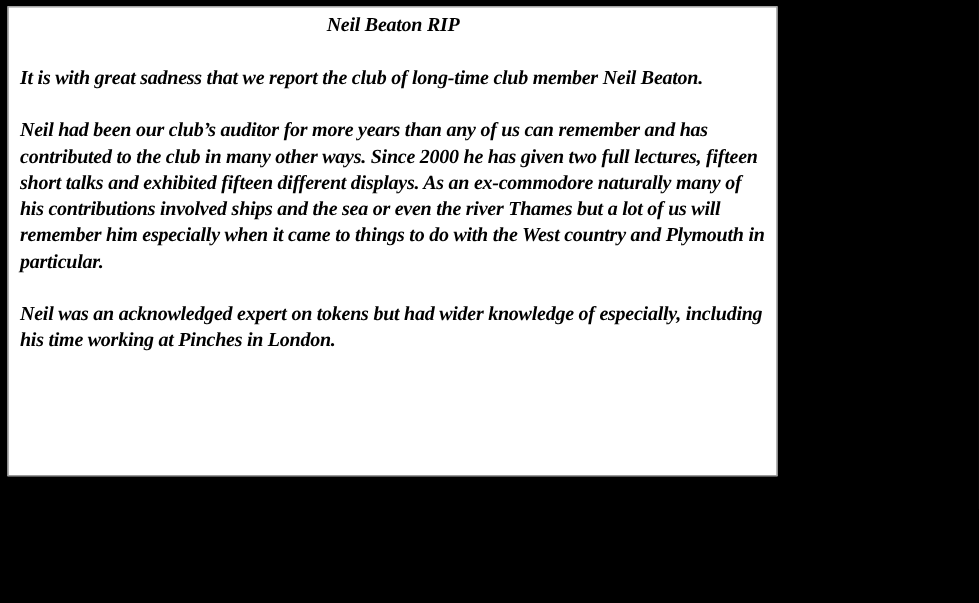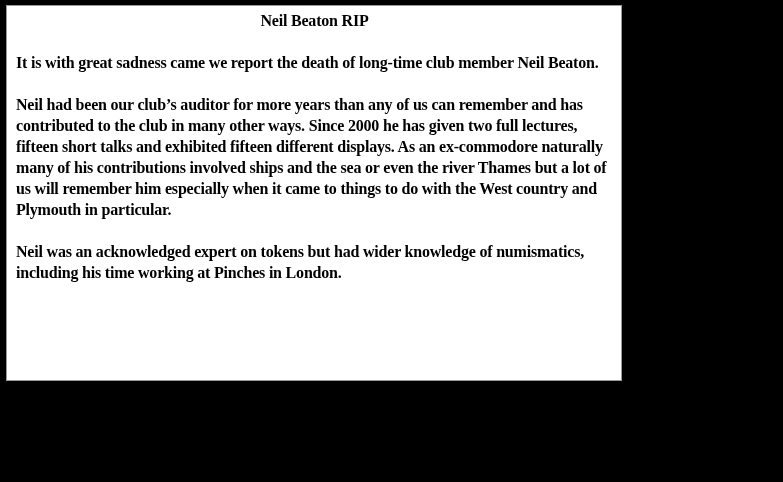--- a/index.html
+++ b/index.html
@@ -8,20 +8,21 @@
       background: #000000;
       width: 783px;
       height: 482px;
       overflow: hidden;
     }
     .canvas {
       position: relative;
       width: 783px;
       height: 482px;
       background: #000000;
+      font-style: italic;
     }
     .notice-box {
       position: absolute;
       left: 6px;
       top: 5px;
       width: 614px;
       height: 374px;
       background: #ffffff;
       border: 1px solid #9a9a9a;
       box-sizing: content-box;
@@ -49,18 +50,18 @@
       margin-bottom: 0;
     }
   </style>
 </head>
 <body>
 
 <div class="canvas">
   <div class="notice-box">
     <div class="notice-content">
       <p class="notice-title">Neil Beaton RIP</p>
-      <p class="notice-para">It is with great sadness came we report the death of long-time club member Neil Beaton.</p>
+      <p class="notice-para">It is with great sadness that we report the club of long-time club member Neil Beaton.</p>
       <p class="notice-para">Neil had been our club’s auditor for more years than any of us can remember and has contributed to the club in many other ways. Since 2000 he has given two full lectures, fifteen short talks and exhibited fifteen different displays. As an ex-commodore naturally many of his contributions involved ships and the sea or even the river Thames but a lot of us will remember him especially when it came to things to do with the West country and Plymouth in particular.</p>
-      <p class="notice-para">Neil was an acknowledged expert on tokens but had wider knowledge of numismatics, including his time working at Pinches in London.</p>
+      <p class="notice-para">Neil was an acknowledged expert on tokens but had wider knowledge of especially, including his time working at Pinches in London.</p>
     </div>
   </div>
 </div>
 
 </body></html>

